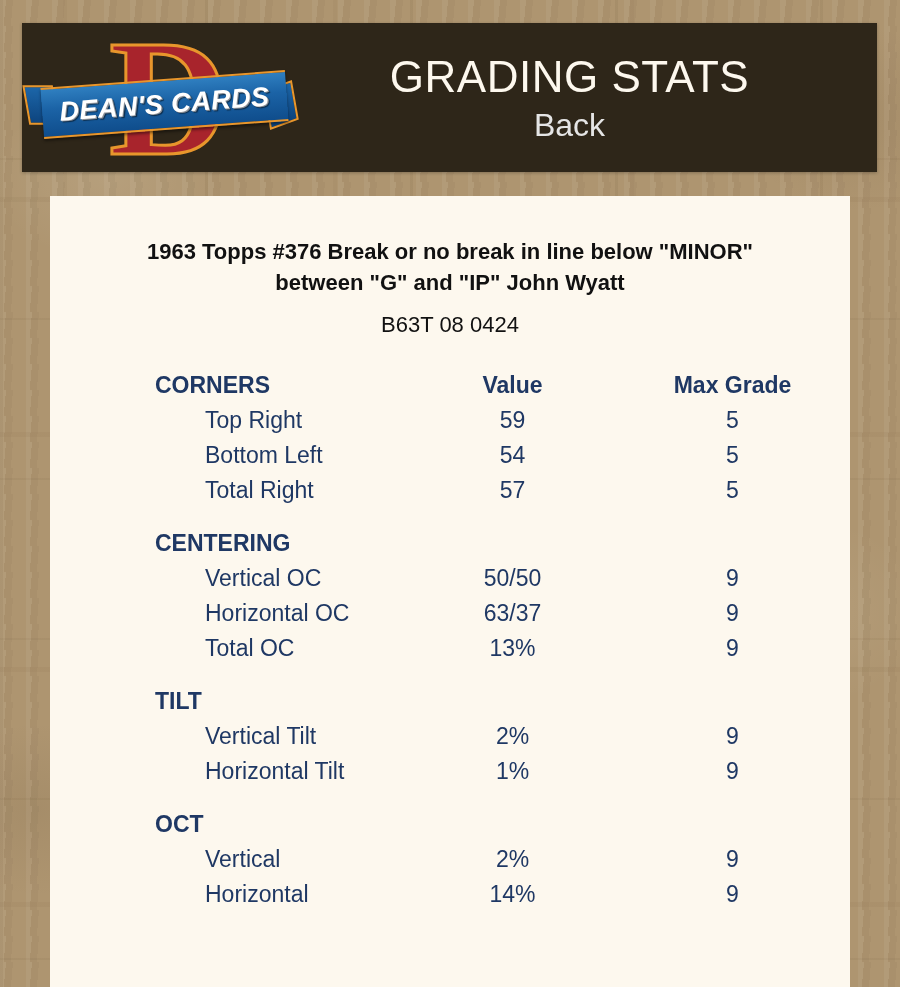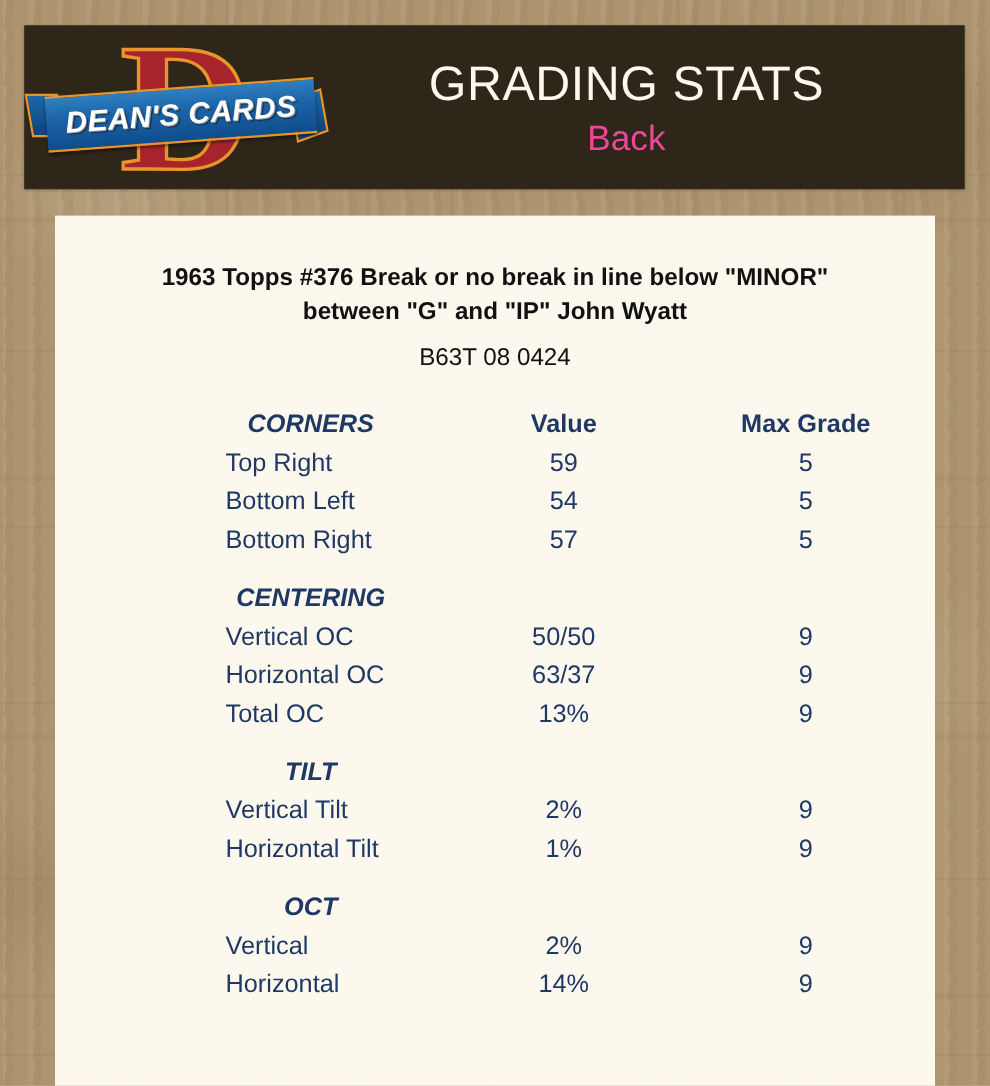--- a/index.html
+++ b/index.html
@@ -124,21 +124,21 @@
   }
   #grading-title {
     color: #fdf8ee;
     font-size: 44px;
     font-weight: normal;
     line-height: 52px;
     letter-spacing: 0.5px;
     text-align: center;
   }
   #grading-subtitle {
-    color: #ec4899;
+    color: #e5e5e5;
     font-size: 32px;
     font-weight: normal;
     line-height: 40px;
     margin-top: 2px;
   }
 
   
   #content-panel {
     position: absolute;
     left: 50px;
@@ -178,25 +178,24 @@
   #stats-table col.c-grade { width: 235px; }
 
   #stats-table th,
   #stats-table td {
     padding: 0;
     font-size: 23px;
     line-height: 35px;
     vertical-align: baseline;
   }
   .th-section {
-    text-align: center;
+    text-align: left;
     padding-left: 105px !important;
     font-weight: bold;
     font-size: 23px;
-    font-style: italic;
   }
   .th-col {
     text-align: center;
     font-weight: bold;
     font-size: 23px;
   }
   .row-label {
     text-align: left;
     padding-left: 155px !important;
     font-weight: normal;
@@ -251,21 +250,21 @@
           <td class="row-label">Top Right</td>
           <td class="row-value">59</td>
           <td class="row-grade">5</td>
         </tr>
         <tr>
           <td class="row-label">Bottom Left</td>
           <td class="row-value">54</td>
           <td class="row-grade">5</td>
         </tr>
         <tr>
-          <td class="row-label">Bottom Right</td>
+          <td class="row-label">Total Right</td>
           <td class="row-value">57</td>
           <td class="row-grade">5</td>
         </tr>
         <tr class="gap-above">
           <th class="th-section">CENTERING</th>
           <th class="th-col"></th>
           <th class="th-col"></th>
         </tr>
         <tr>
           <td class="row-label">Vertical OC</td>

